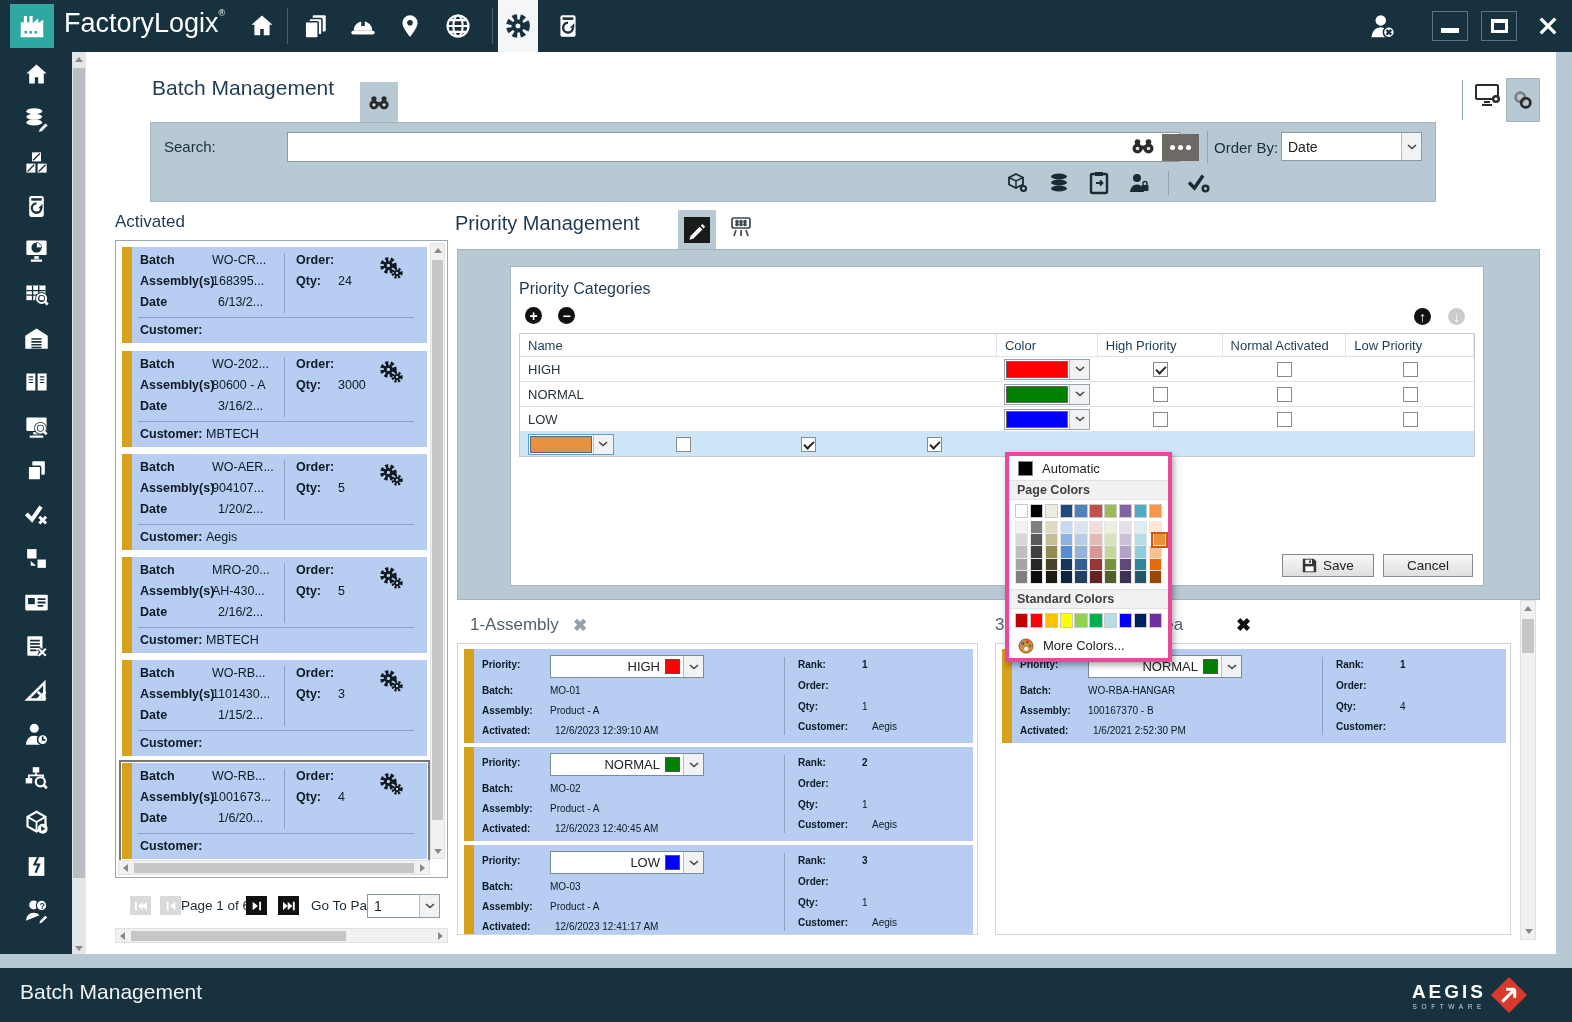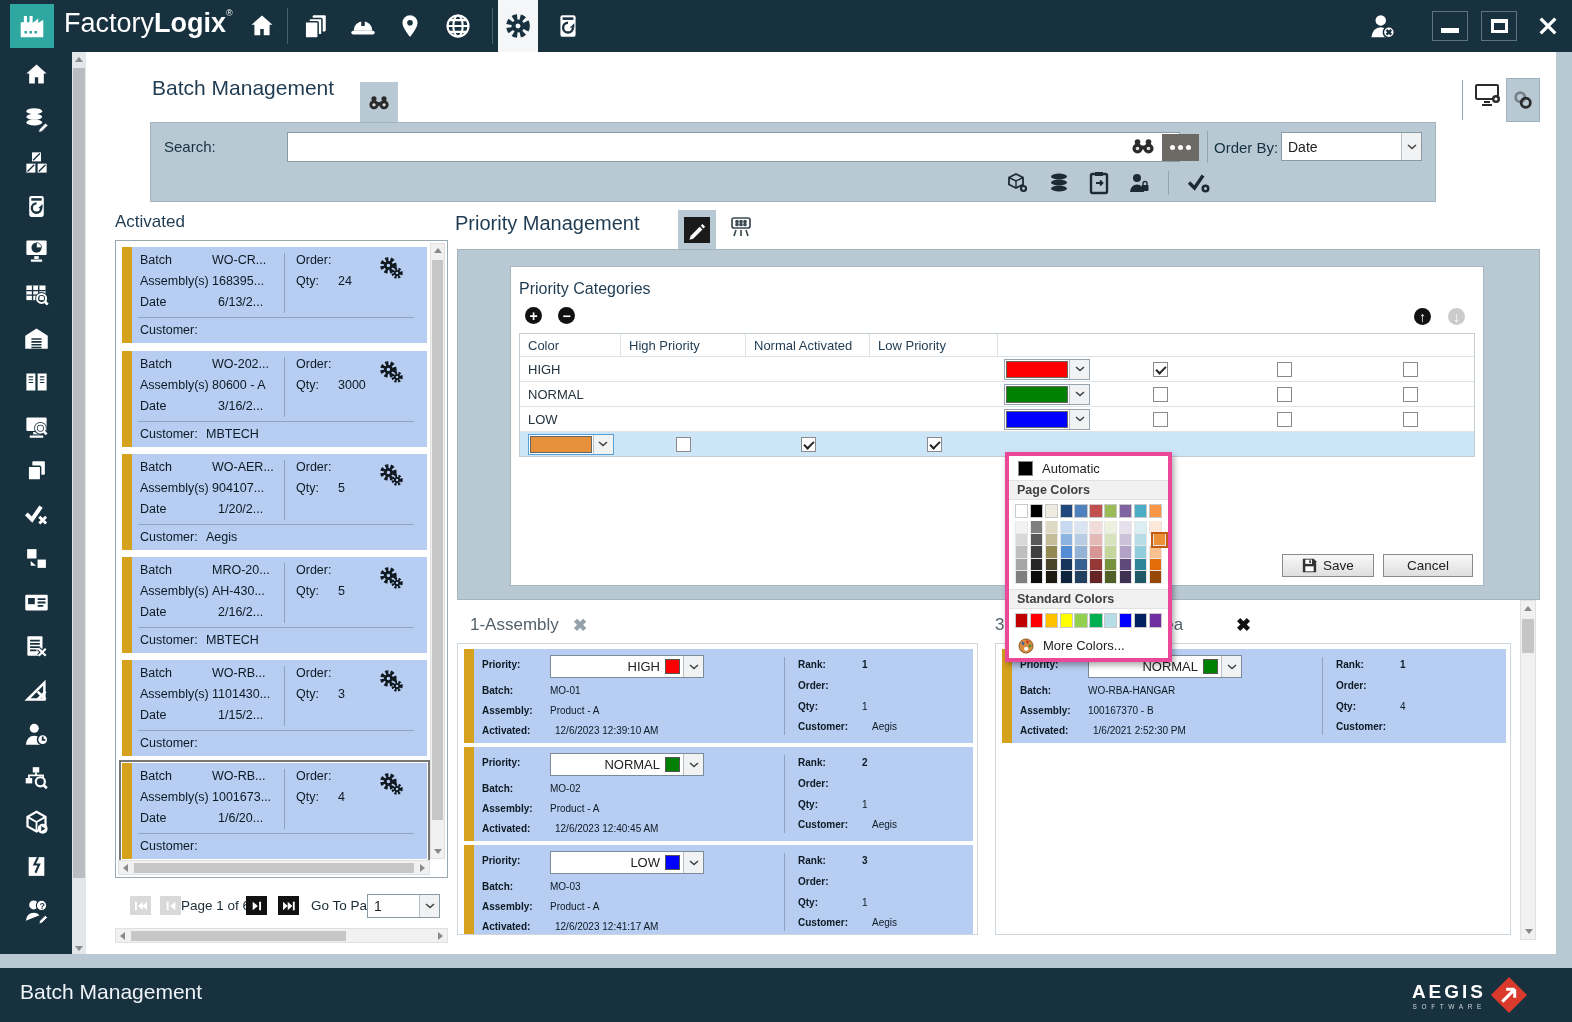--- a/index.html
+++ b/index.html
@@ -3,21 +3,21 @@
 <meta charset="utf-8">
 <style>
 *{margin:0;padding:0;box-sizing:border-box}
 body{font-family:"Liberation Sans",sans-serif;background:#b9c9d4}
 #root{position:relative;width:1572px;height:1022px;overflow:hidden;background:#b9c9d4}
 i{font-style:normal}
 
 #titlebar{position:absolute;left:0;top:0;width:1572px;height:52px;background:#17313f;color:#fff}
 #logo{position:absolute;left:10px;top:4px;width:44px;height:44px;background:#2fa8a2;display:flex;align-items:center;justify-content:center}
 #brand{position:absolute;left:64px;top:8px;font-size:27px;color:#fff;white-space:nowrap}
-#brand .lt{font-weight:300}#brand .bd{font-weight:700}
+#brand .lt{font-weight:300}#brand .bd{font-weight:400}
 #brand sup{font-size:9px;vertical-align:top}
 .tb-btn{position:absolute;top:6px;width:40px;height:40px;display:flex;align-items:center;justify-content:center;color:#fff;cursor:pointer}
 .tb-sep{position:absolute;top:8px;width:1px;height:36px;background:#46606e}
 .tb-btn.sel{top:0;height:52px;background:#f4f6f7;color:#17313f}
 .win-btn{position:absolute;top:11px;width:36px;height:30px;border:1px solid #5d7380;display:flex;align-items:center;justify-content:center;cursor:pointer}
 
 #sidebar{position:absolute;left:0;top:52px;width:72px;height:902px;background:#17313f}
 .sb-btn{position:relative;width:72px;height:44px;display:flex;align-items:center;justify-content:center;color:#fff;cursor:pointer}
 #side-scroll{position:absolute;left:72px;top:52px;width:14px;height:902px;background:#e3e7ea}
 #side-thumb{position:absolute;left:1px;top:16px;width:12px;height:810px;background:#b9bdc1}
@@ -45,21 +45,21 @@
 
 #act-list{position:absolute;left:29px;top:188px;width:333px;height:638px;background:#fff;border:1px solid #9aa8b2}
 .vscroll{position:absolute;background:#f1f1f1;border:1px solid #e0e0e0}
 .vthumb{position:absolute;left:1px;width:11px;background:#c6c6c6}
 .hscroll{position:absolute;background:#f1f1f1;border:1px solid #e0e0e0}
 .hthumb{position:absolute;top:2px;height:10px;background:#c6c6c6}
 .bcard{position:absolute;left:6px;width:305px;height:96px;background:#b7cdf1;cursor:pointer}
 .bcard.sel{outline:2px solid #777;outline-offset:1px}
 .stripe{position:absolute;left:0;top:0;width:10px;height:100%;background:#d6a11c}
 .bl,.bv{position:absolute;font-size:12.5px;color:#0c1a24;white-space:nowrap}
-.bl{font-weight:400}
+.bl{font-weight:700}
 .l1{left:18px;top:6px}.v1{left:90px;top:6px}
 .l2{left:18px;top:27px}.v2{left:90px;top:27px}
 .l3{left:18px;top:48px}.v3{left:96px;top:48px}
 .bvdiv{position:absolute;left:162px;top:6px;width:1px;height:60px;background:#8ea2c0}
 .ro{left:174px;top:6px}.rq{left:174px;top:27px}.rqv{left:216px;top:27px}
 .gears{position:absolute;left:256px;top:8px;color:#101820}
 .hline{position:absolute;left:16px;top:70px;width:276px;height:1px;background:#90a4c2}
 .cu{left:18px;top:76px}.cuv{left:84px;top:76px}
 
 .pg-btn{position:absolute;width:21px;height:19px;display:flex;align-items:center;justify-content:center;cursor:pointer}
@@ -685,20 +685,21 @@
   <div id="pm-panel">
     <div id="pc-panel">
       <span style="position:absolute;left:8px;top:13px;font-size:16px;color:#1f3b52">Priority Categories</span>
       <div class="circ-btn" style="left:14px;top:40px;background:#111">+</div>
       <div class="circ-btn" style="left:47px;top:40px;background:#111">−</div>
       <div class="circ-btn" style="left:903px;top:41px;background:#111">↑</div>
       <div class="circ-btn" style="left:937px;top:41px;background:#cbcbcb">↓</div>
 
       <div class="ptable">
         <div class="pth">
+          <div class="pc1">Name</div>
           <div class="pc2">Color</div>
           <div class="pc3">High Priority</div>
           <div class="pc4">Normal Activated</div>
           <div class="pc5">Low Priority</div>
         </div>
         <div class="ptr">
           <div class="pc1">HIGH</div>
           <div class="pc2">
                 <span class="ccombo">
                   <i class="swl" style="background: rgb(255, 0, 0);"></i>

